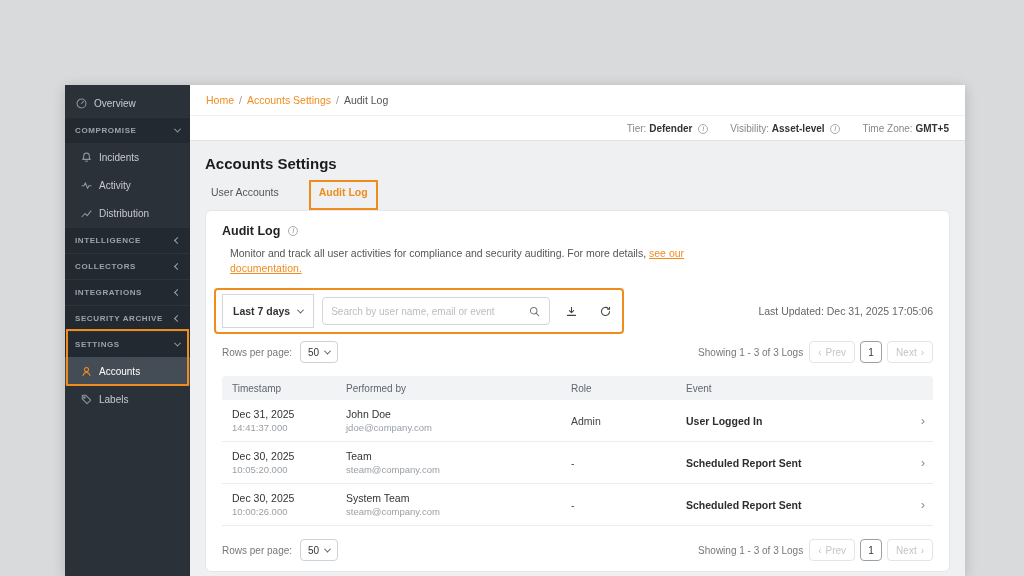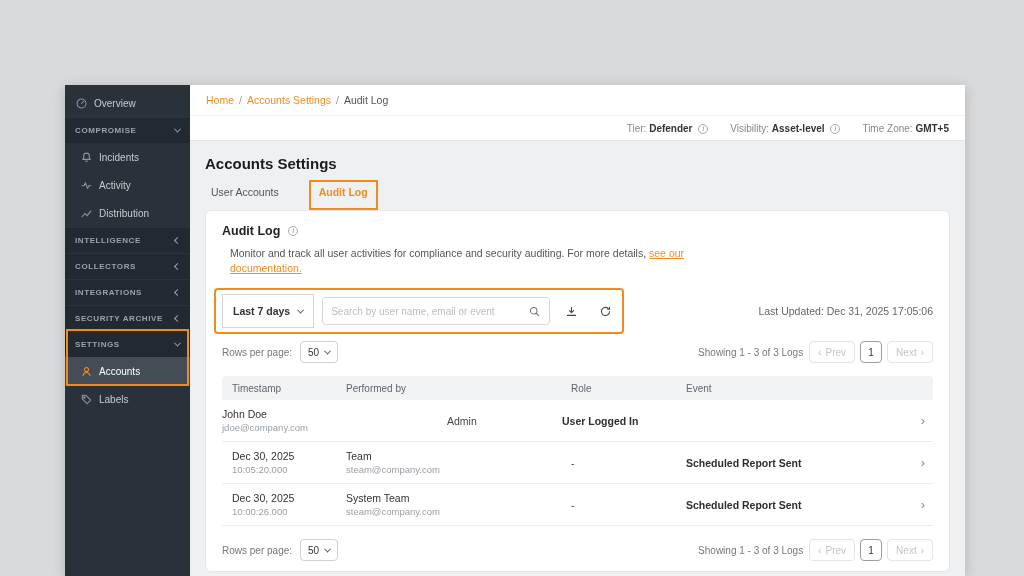--- a/index.html
+++ b/index.html
@@ -295,20 +295,24 @@
         <div class="table">
           <div class="thead">
             <span class="col-ts">Timestamp</span>
             <span class="col-by">Performed by</span>
             <span class="col-role">Role</span>
             <span class="col-event">Event</span>
             <span class="col-chev"></span>
           </div>
 
           <div class="tr">
+            <span class="col-ts">
+              <div class="cell-main">Dec 31, 2025</div>
+              <div class="cell-sub">14:41:37.000</div>
+            </span>
             <span class="col-by">
               <div class="cell-main">John Doe</div>
               <div class="cell-sub">jdoe@company.com</div>
             </span>
             <span class="col-role cell-role">Admin</span>
             <span class="col-event event">User Logged In</span>
             <span class="col-chev">›</span>
           </div>
 
           <div class="tr">

